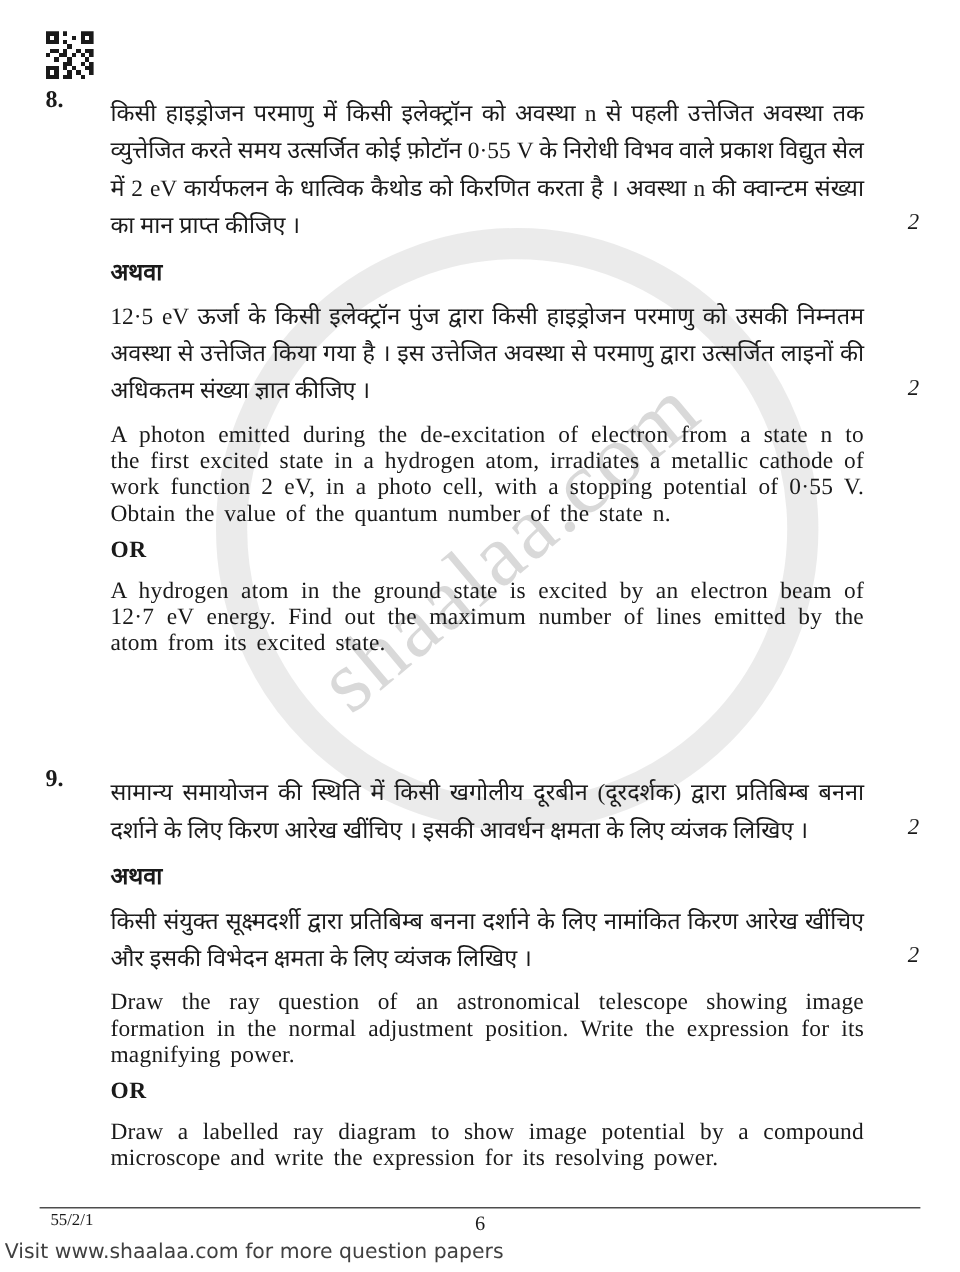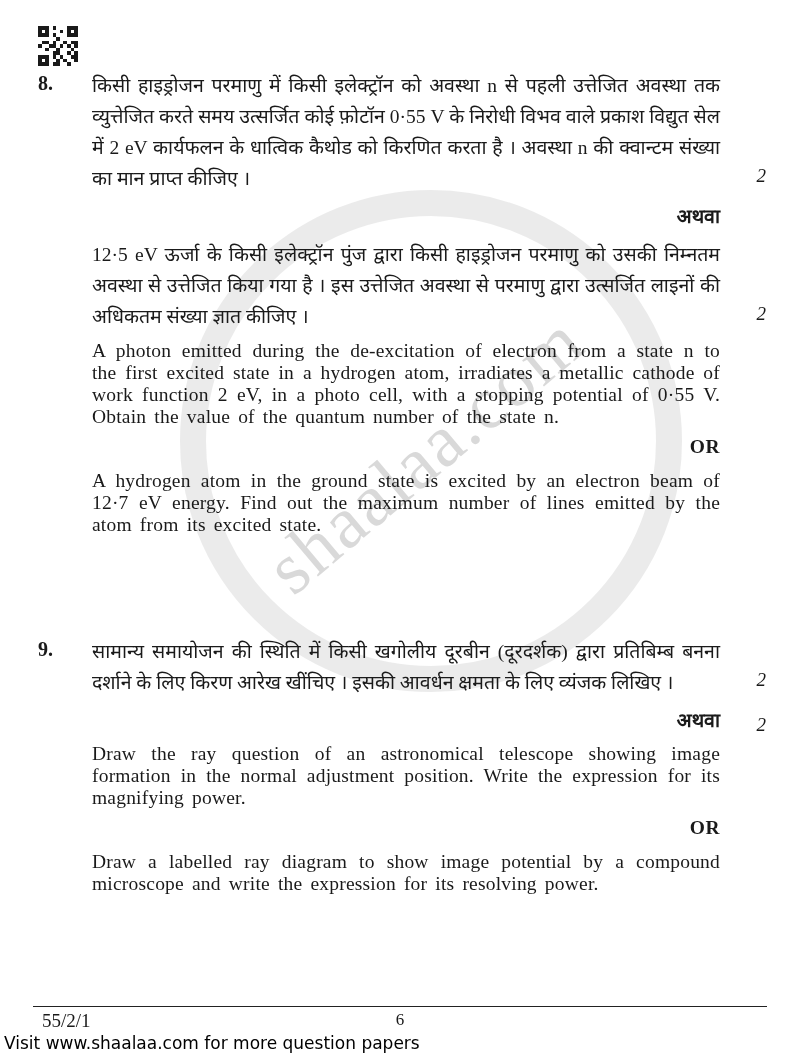--- a/index.html
+++ b/index.html
@@ -66,39 +66,39 @@
   .q9 { top: 636px; }
   .qnum {
     position: absolute;
     left: -54px;
     top: 2px;
     font-weight: bold;
     font-size: 20px;
   }
   .para {
     position: relative;
-    margin: 0 0 8px 0;
+    margin: 10px 0 8px 0;
     font-size: 19.5px;
     line-height: 31px;
     text-align: justify;
   }
   .para.english {
     line-height: 22px;
     word-spacing: 3px;
     letter-spacing: 0.2px;
   }
   .marks {
     position: absolute;
     right: -46px;
     bottom: 3px;
     font-style: italic;
     font-size: 19px;
   }
   .center-label {
-    text-align: right;
+    text-align: left;
     font-weight: bold;
     font-size: 19.5px;
     margin: 8px 0 10px 0;
   }
   .center-label.or-en {
     letter-spacing: 0.5px;
     margin: 8px 0 12px 0;
   }
   
   .footer-rule {
@@ -106,39 +106,39 @@
     left: 33px;
     right: 33px;
     top: 1006px;
     border-top: 1.6px solid #222;
     z-index: 1;
   }
   .paper-code {
     position: absolute;
     left: 42px;
     top: 1010px;
-    font-size: 19px;
+    font-size: 14px;
     z-index: 1;
   }
   .page-num {
     position: absolute;
     left: 0;
     right: 0;
     top: 1010px;
     text-align: center;
     font-size: 17px;
     z-index: 1;
   }
   .site-footer {
     position: absolute;
     left: 4px;
     top: 1033px;
     font-size: 17px;
     font-family: "DejaVu Sans", sans-serif;
-    color: #000000;
+    color: #404040;
     z-index: 1;
     white-space: nowrap;
   }
 </style>
 </head>
 <body>
 
 <div class="page">
 
   <div class="qr">
@@ -214,20 +214,21 @@
     <div class="qnum">9.</div>
 
     <p class="para hindi">
       <span>सामान्य समायोजन की स्थिति में किसी खगोलीय दूरबीन (दूरदर्शक) द्वारा प्रतिबिम्ब बनना दर्शाने के लिए किरण आरेख खींचिए । इसकी आवर्धन क्षमता के लिए व्यंजक लिखिए ।</span>
       <span class="marks">2</span>
     </p>
 
     <div class="center-label">अथवा</div>
 
     <p class="para hindi">
+      <span>किसी संयुक्त सूक्ष्मदर्शी द्वारा प्रतिबिम्ब बनना दर्शाने के लिए नामांकित किरण आरेख खींचिए और इसकी विभेदन क्षमता के लिए व्यंजक लिखिए ।</span>
       <span class="marks">2</span>
     </p>
 
     <p class="para english">Draw the ray question of an astronomical telescope showing image formation in the normal adjustment position. Write the expression for its magnifying power.</p>
 
     <div class="center-label or-en">OR</div>
 
     <p class="para english">Draw a labelled ray diagram to show image potential by a compound microscope and write the expression for its resolving power.</p>
   </section>
 

